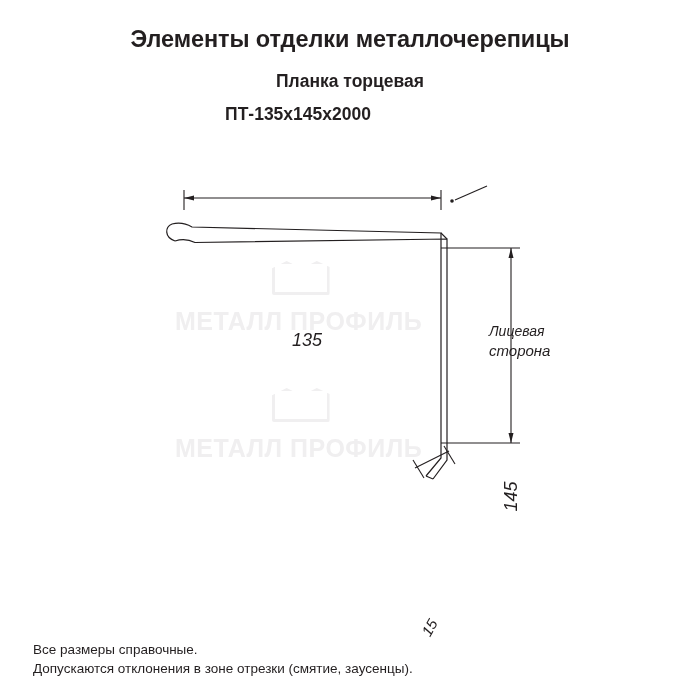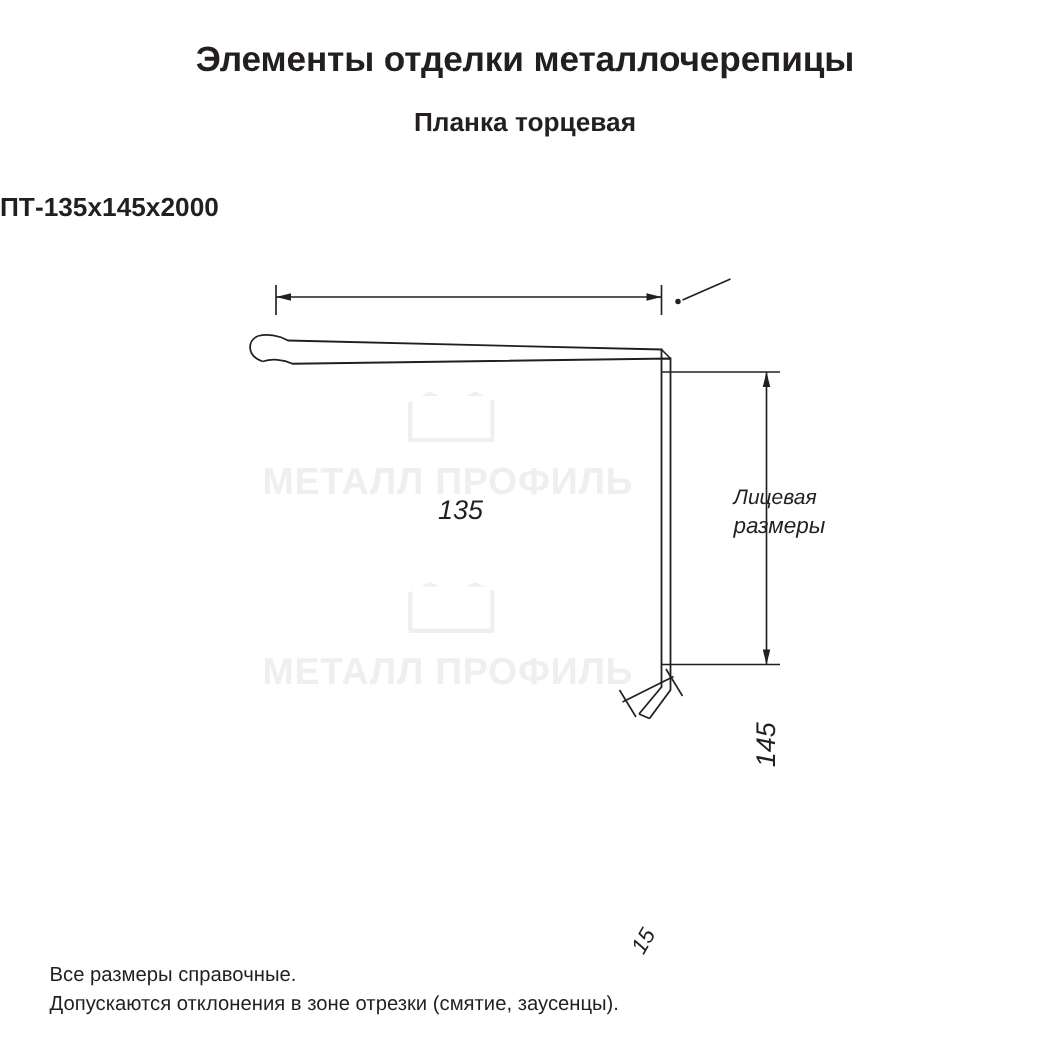--- a/index.html
+++ b/index.html
@@ -39,23 +39,24 @@
     top: 71px;
     left: 0;
     width: 700px;
     text-align: center;
     font-size: 17.5px;
     font-weight: bold;
     color: #231f20;
   }
   .title-code {
     position: absolute;
-    top: 128px;
+    top: 104px;
     left: 0;
     width: 596px;
+    text-align: center;
     font-size: 17.5px;
     font-weight: bold;
     color: #231f20;
   }
   
   .watermark {
     position: absolute;
     display: flex;
     align-items: center;
     gap: 12px;
@@ -186,21 +187,21 @@
         <line x1="413" y1="322" x2="424" y2="340"></line>
         <line x1="444" y1="308" x2="455" y2="326"></line>
         <line x1="415" y1="330" x2="449" y2="313"></line>
       </g>
     </svg>
 
     <div class="lbl lbl-135">135</div>
     <div class="lbl lbl-145">145</div>
     <div class="lbl lbl-15">15</div>
     <div class="lbl lbl-face1">Лицевая</div>
-    <div class="lbl lbl-face2">размеры</div>
+    <div class="lbl lbl-face2">сторона</div>
   </div>
 
   <div class="footer">
     <div>Все размеры справочные.</div>
     <div>Допускаются отклонения в зоне отрезки (смятие, заусенцы).</div>
   </div>
 
 </div>
 
 </body></html>

